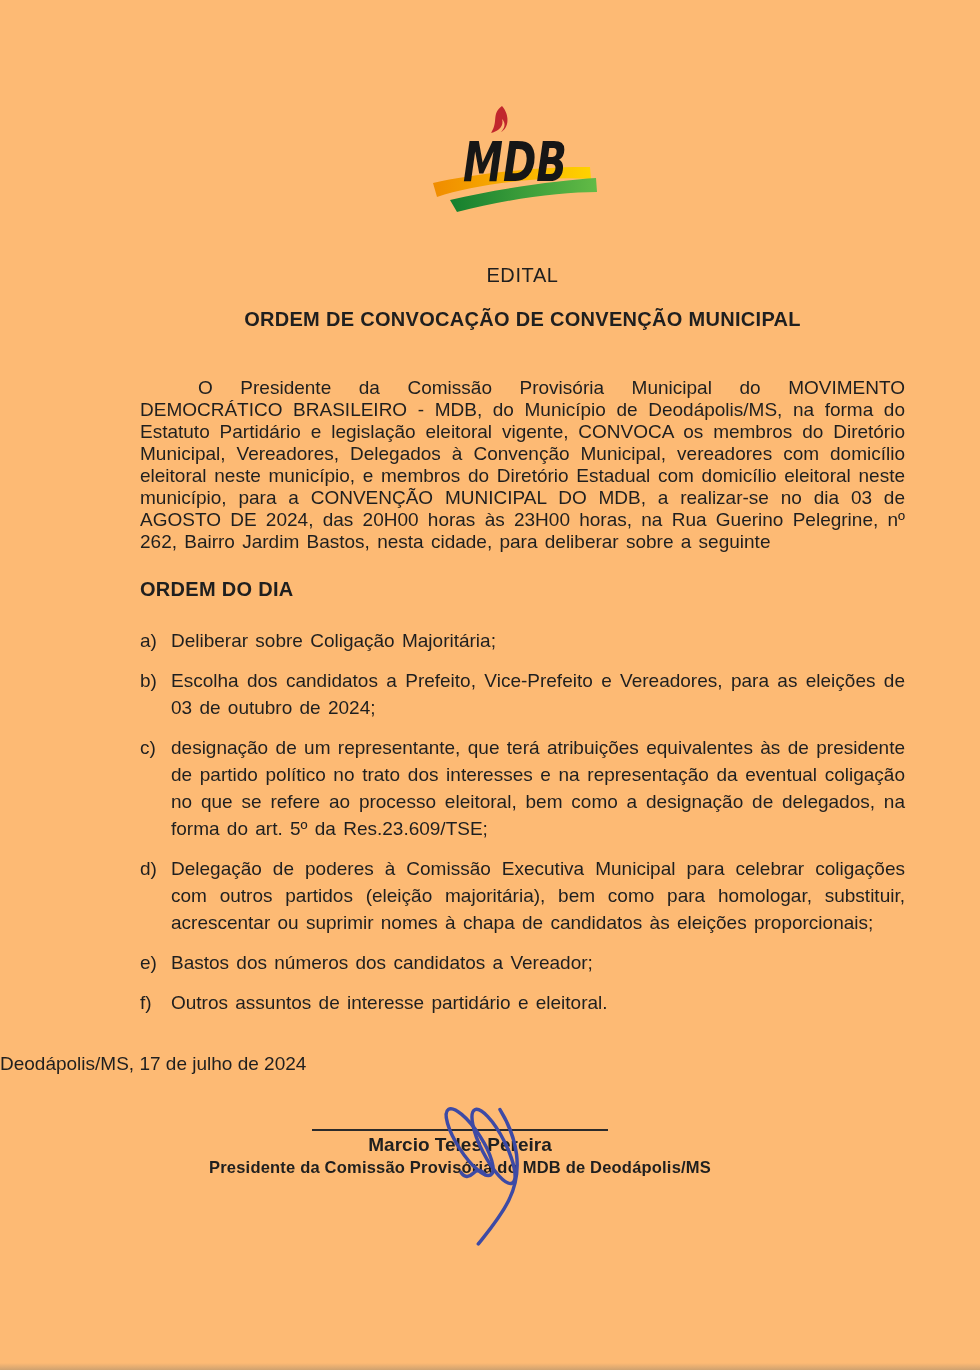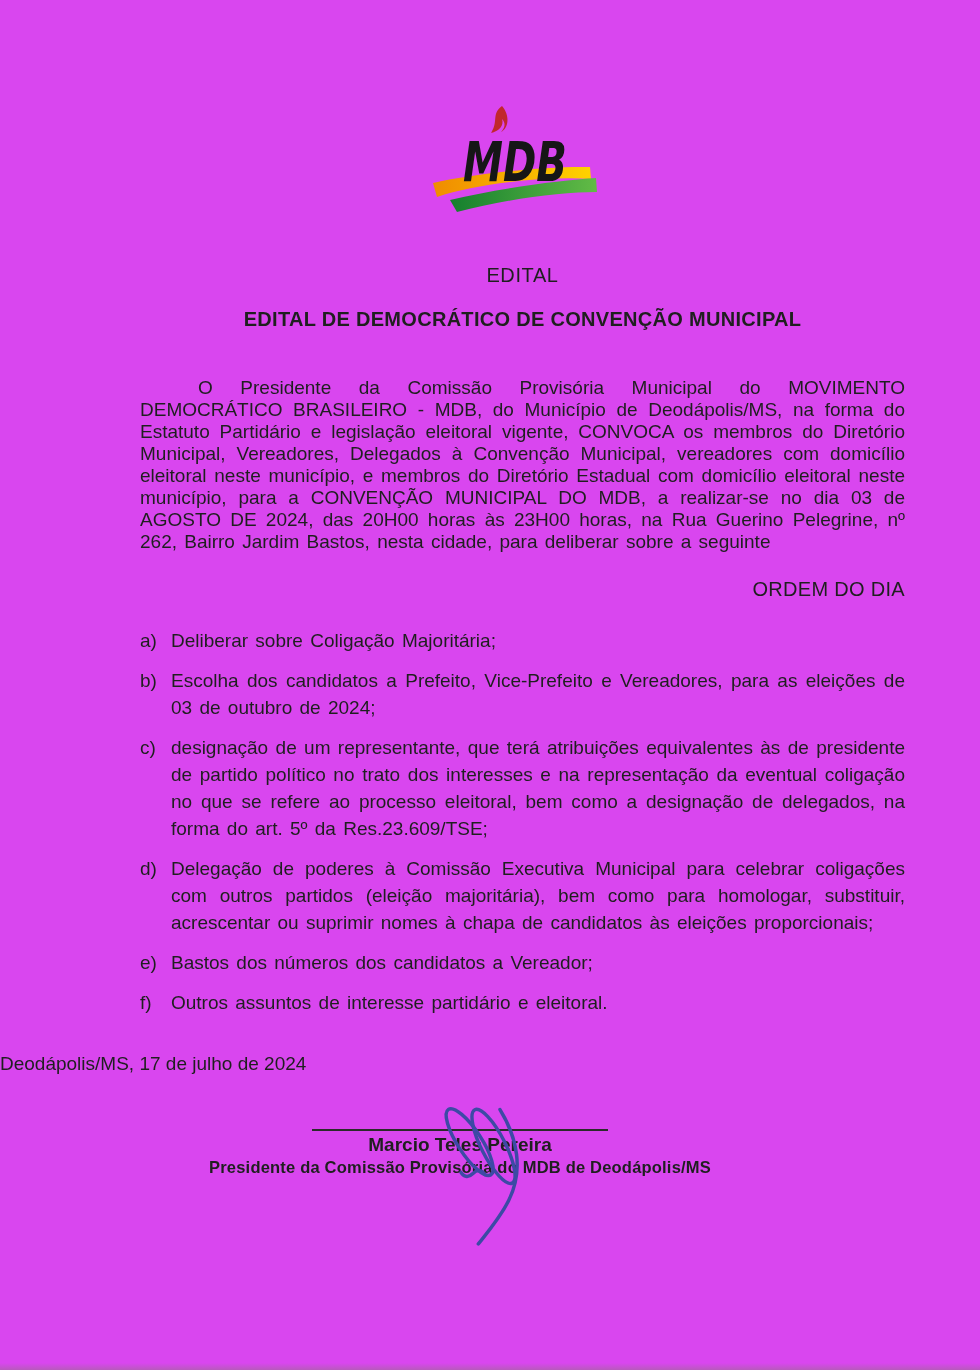--- a/index.html
+++ b/index.html
@@ -6,21 +6,21 @@
   body{
     width:980px;height:1370px;
     background:#ffffff;
     font-family:"Liberation Sans", sans-serif;
     color:#1f1f1f;
     -webkit-font-smoothing:antialiased;
   }
   .page{
     position:relative;
     width:980px;height:1370px;
-    background:#d946ef;
+    background:#fdba74;
     overflow:hidden;
   }
   
   .logo-wrap{
     margin:104px 0 0 430px;
     width:170px;height:114px;
   }
   
   .h-edital{
     margin:46px 75px 0 140px;
@@ -36,22 +36,22 @@
   .intro{
     margin:46px 75px 0 140px;
     font-size:19px;line-height:22px;
     text-align:justify;
     text-indent:58px;
     word-spacing:2px;
   }
   
   .agenda-heading{
     margin:25px 75px 0 140px;
-    text-align:right;
-    font-weight:normal;font-size:20px;letter-spacing:.3px;
+    text-align:left;
+    font-weight:bold;font-size:20px;letter-spacing:.3px;
   }
   .agenda{
     margin:26px 75px 0 140px;
   }
   .agenda-item{
     display:flex;
     margin-bottom:13px;
     font-size:19px;line-height:27px;
   }
   .agenda-item .marker{
@@ -123,21 +123,21 @@
 
       <path d="M20 96 C70 84 132 76 166 74 L167 88 C132 88 76 95 27 108 Z" fill="url(#gGreen)"></path>
 
       <path d="M72 2 C61 10 69 17 61 29 C70 27 74 21 72 15 C76 19 75 24 71 28 C79 24 80 11 72 2 Z" fill="#c1272d"></path>
 
       <text x="85" y="77" text-anchor="middle" font-family="DejaVu Sans, sans-serif" font-size="56" font-weight="bold" font-style="italic" fill="#161616" textLength="104" lengthAdjust="spacingAndGlyphs">MDB</text>
     </svg>
   </div>
 
   <div class="h-edital">EDITAL</div>
-  <div class="h-convoc">EDITAL DE DEMOCRÁTICO DE CONVENÇÃO MUNICIPAL</div>
+  <div class="h-convoc">ORDEM DE CONVOCAÇÃO DE CONVENÇÃO MUNICIPAL</div>
 
   <p class="intro">O Presidente da Comissão Provisória Municipal do MOVIMENTO DEMOCRÁTICO BRASILEIRO - MDB, do Município de Deodápolis/MS, na forma do Estatuto Partidário e legislação eleitoral vigente, CONVOCA os membros do Diretório Municipal, Vereadores, Delegados à Convenção Municipal, vereadores com domicílio eleitoral neste município, e membros do Diretório Estadual com domicílio eleitoral neste município, para a CONVENÇÃO MUNICIPAL DO MDB, a realizar-se no dia 03 de AGOSTO DE 2024, das 20H00 horas às 23H00 horas, na Rua Guerino Pelegrine, nº 262, Bairro Jardim Bastos, nesta cidade, para deliberar sobre a seguinte</p>
 
   <div class="agenda-heading">ORDEM DO DIA</div>
 
   <div class="agenda">
     <div class="agenda-item">
       <span class="marker">a)</span>
       <span class="item-text">Deliberar sobre Coligação Majoritária;</span>
     </div>

